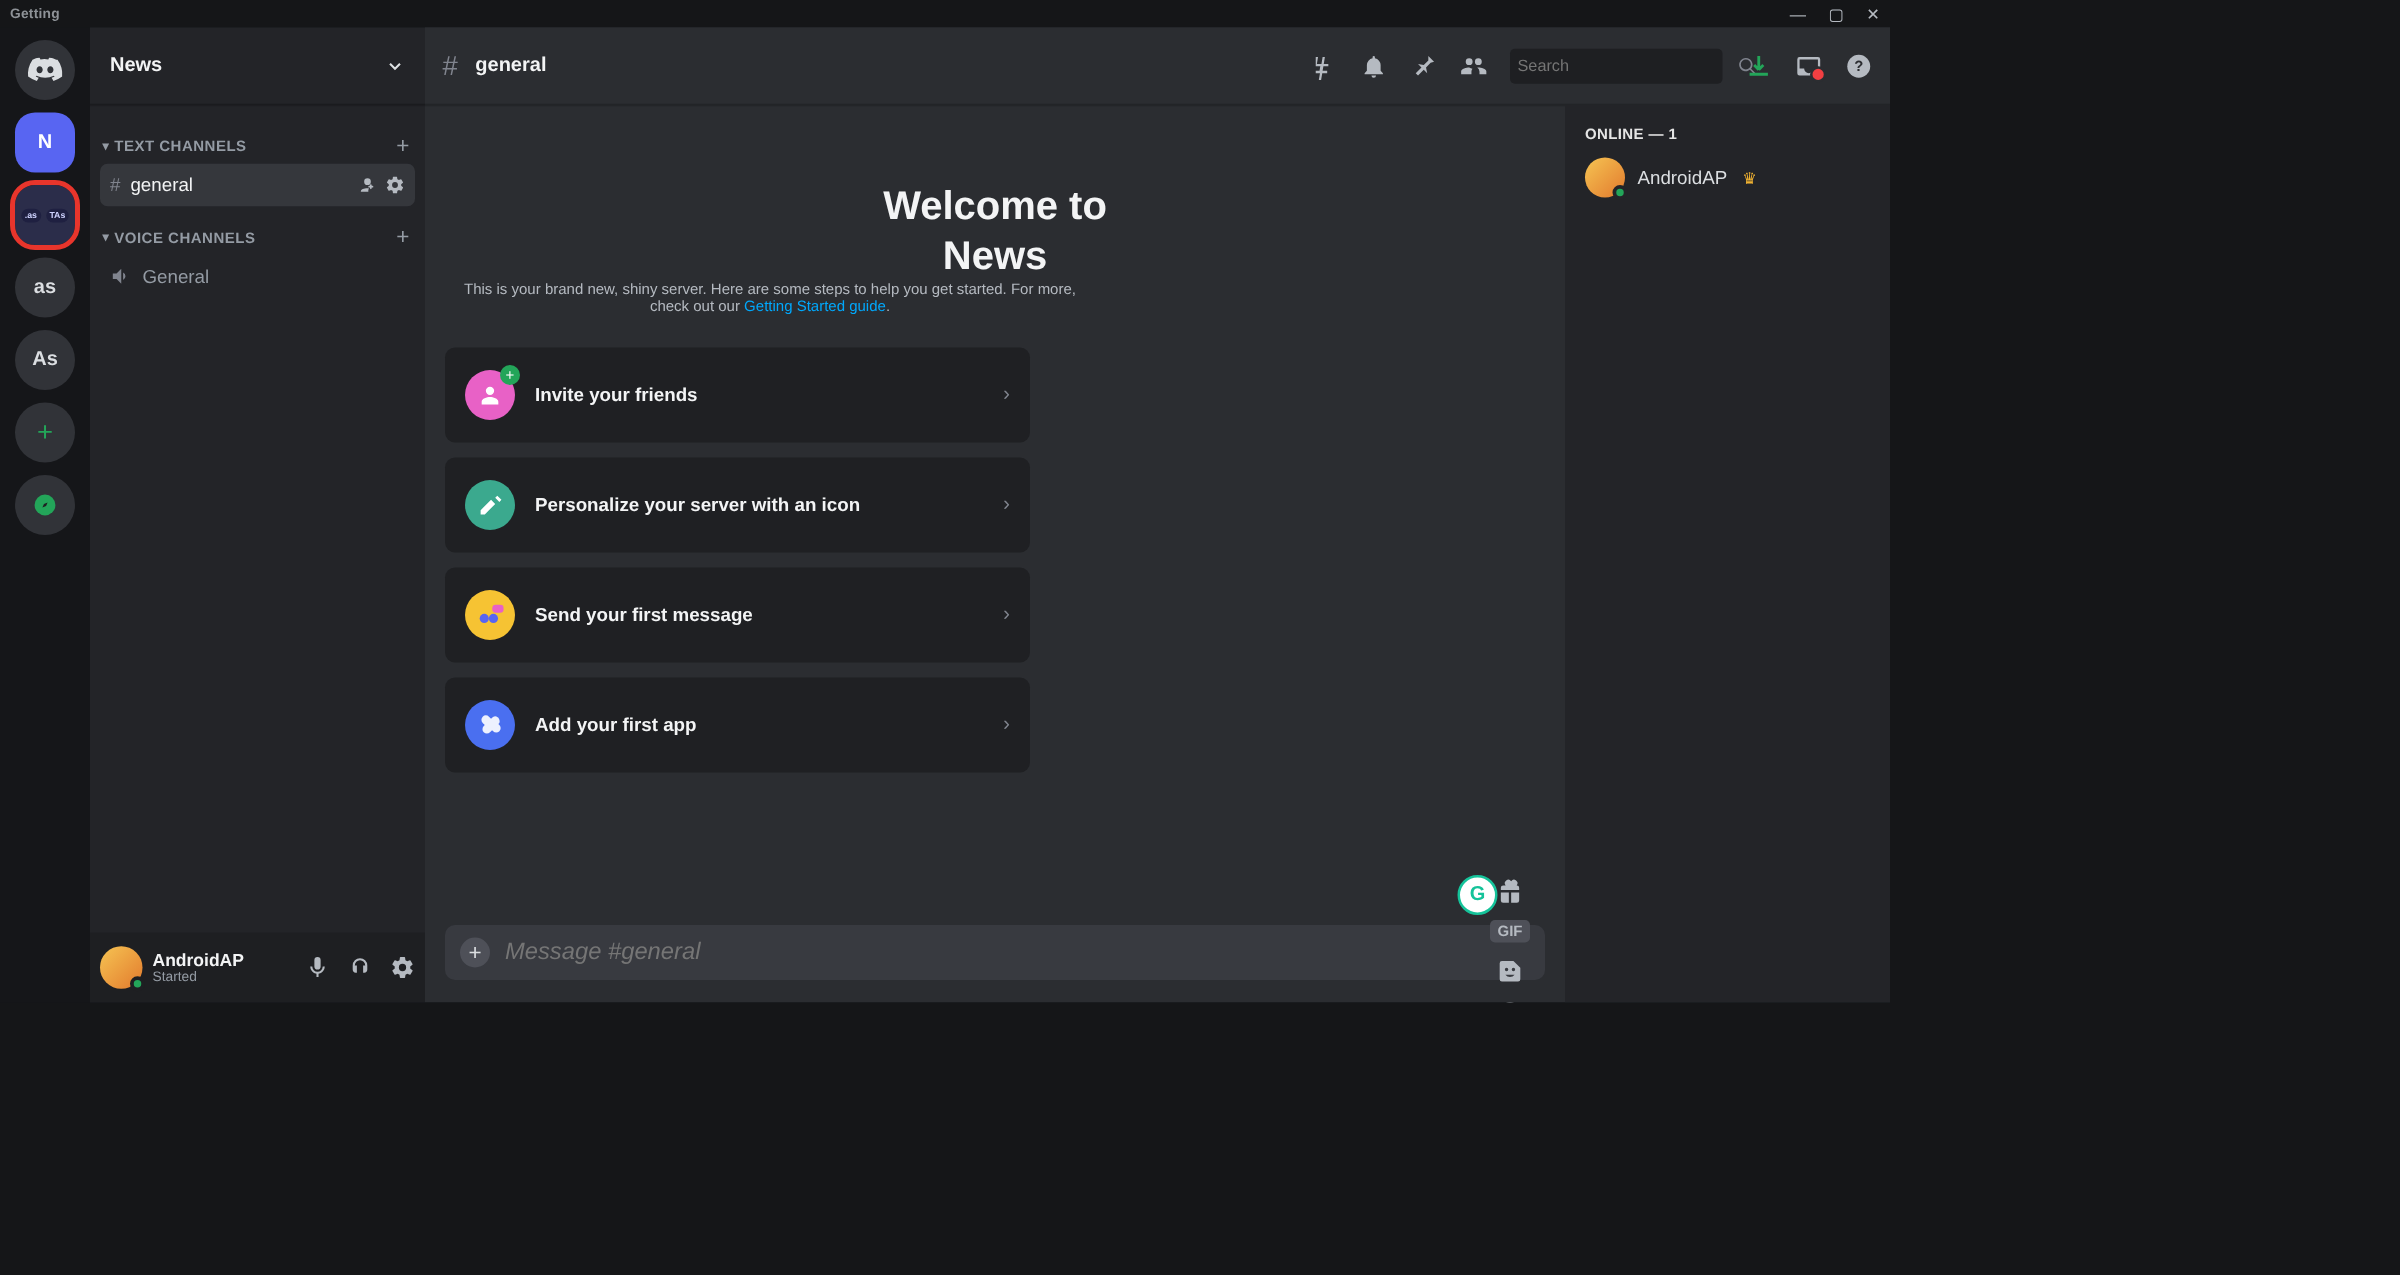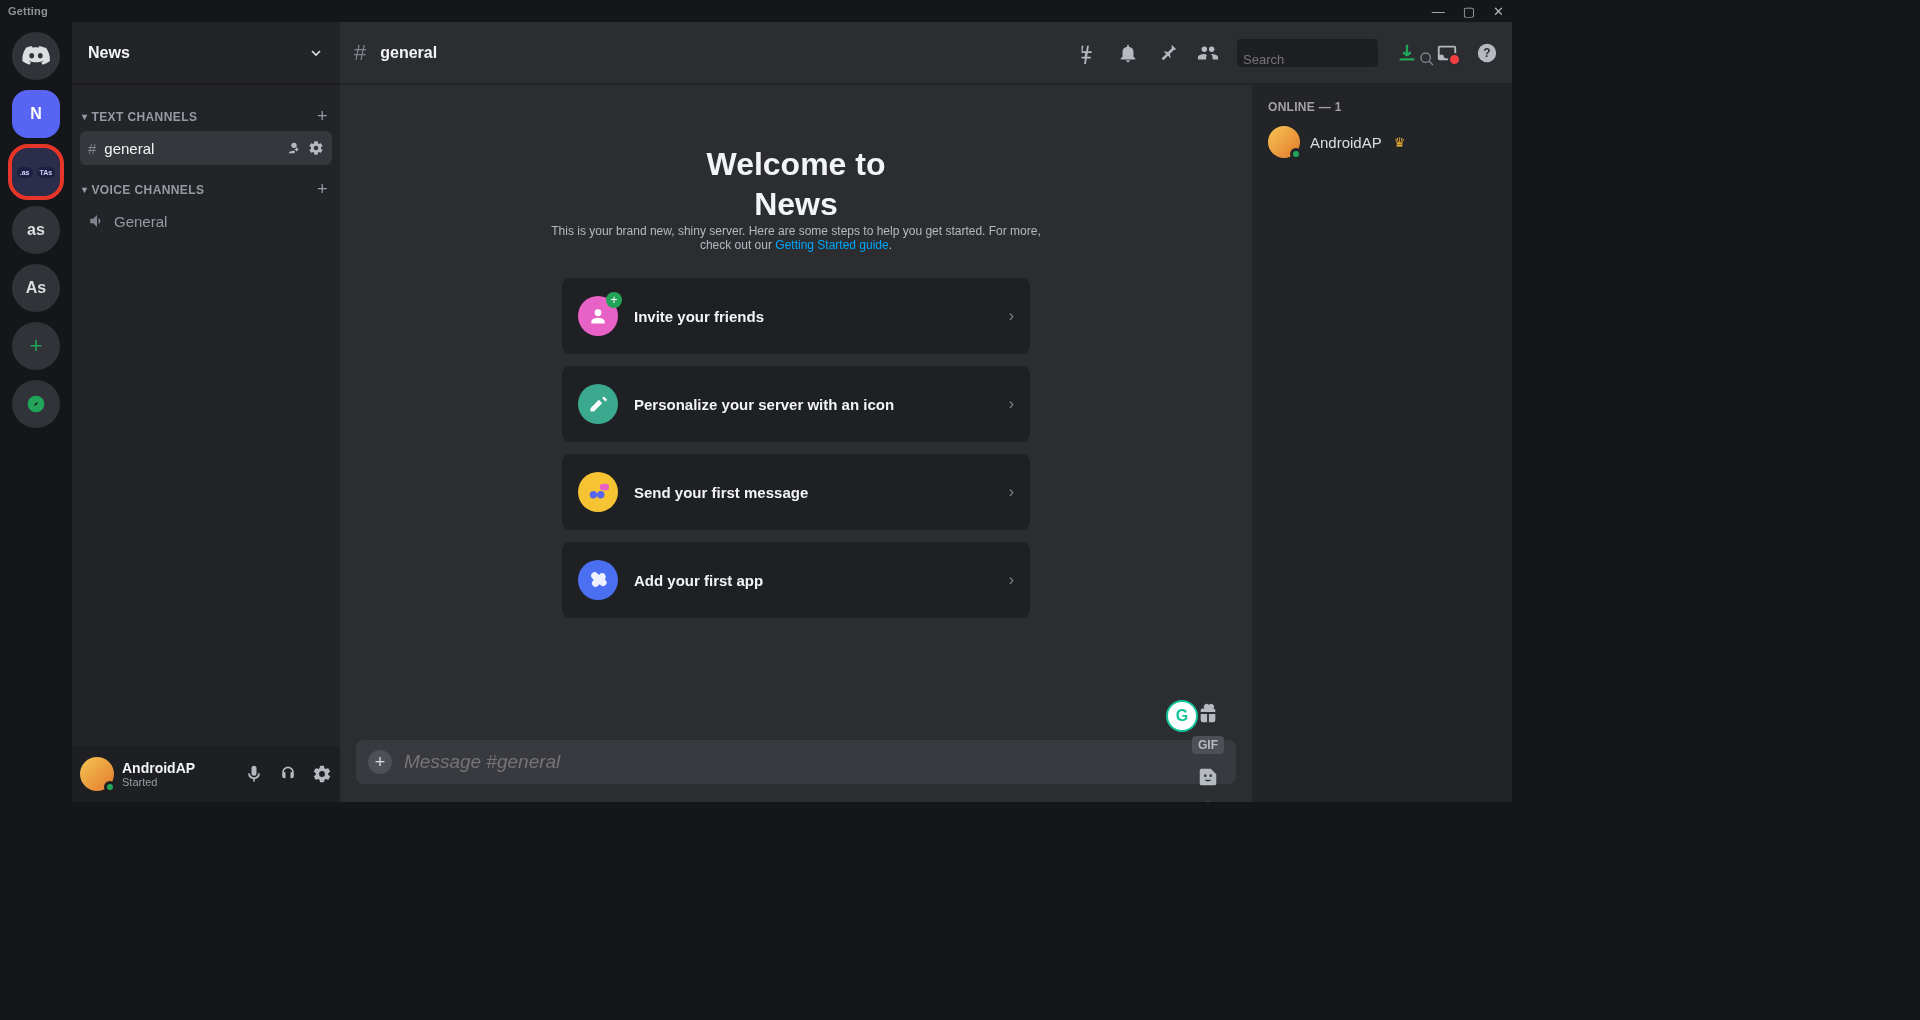--- a/index.html
+++ b/index.html
@@ -117,39 +117,39 @@
   border-bottom:1px solid rgba(0,0,0,.2);
   box-shadow: 0 1px 0 rgba(4,4,5,.2);
   background:#2b2d31;
 }
 .toolbar .hash { color:#80848e; font-size:22px; }
 .toolbar .chname { font-weight:600; color:#f3f4f5; font-size:16px; }
 .toolbar .tools-right { margin-left:auto; display:flex; align-items:center; gap:18px; color:#b5bac1; }
 .toolbar .tools-right .ico { cursor:pointer; display:flex; }
 .search-box {
   background:#1e1f22; border-radius:4px;
-  display:flex; align-items:flex-end; padding:0 6px; height:28px; width:141px;
+  display:flex; align-items:center; padding:0 6px; height:28px; width:170px;
 }
 .search-box input {
   background:transparent; border:0; outline:0; color:#dbdee1;
   font-size:13px; flex:1;
 }
 .search-box .mag { color:#80848e; font-size:14px; }
 .dl { color:#23a559; }
 .inbox-badge { position:relative; }
 .inbox-badge::after {
   content:""; position:absolute; right:-3px; bottom:-2px;
   width:9px; height:9px; border-radius:50%; background:#f23f42; border:2px solid #2b2d31;
 }
 
 .content-row { flex:1; display:flex; min-height:0; }
 .chat { flex:1; display:flex; flex-direction:column; min-width:0; }
 .welcome {
   flex:1; overflow:auto;
-  display:flex; flex-direction:column; align-items:center;
+  display:flex; flex-direction:column; 
   padding: 60px 16px 20px;
 }
 .welcome h1 { color:#f3f4f5; font-size:32px; font-weight:800; text-align:center; line-height:1.25; }
 .welcome p.sub { color:#b5bac1; font-size:12px; text-align:center; max-width:520px; }
 .welcome p.sub a { color:#00a8fc; text-decoration:none; }
 .cards { margin-top:26px; width:468px; display:flex; flex-direction:column; gap:12px; }
 .card {
   background:#1f2023; border-radius:8px;
   display:flex; align-items:center; padding:18px 16px; gap:16px;
   cursor:pointer;
@@ -179,21 +179,21 @@
 .composer .right .chip { background:#4e5058; padding:2px 6px; border-radius:4px; font-size:12px; font-weight:700; cursor:pointer; }
 .composer .right span { cursor:pointer; }
 .grammarly {
   position:absolute; right:38px; top:-40px;
   width:32px; height:32px; border-radius:50%;
   background:#fff; display:flex; align-items:center; justify-content:center; color:#15c39a; font-weight:700;
   border:2px solid #15c39a;
 }
 
 .members { width:260px; background:#232428; padding:16px 10px; }
-.members .mhead { color:#a3a3a3; font-size:12px; font-weight:700; letter-spacing:.3px; text-transform:uppercase; padding:0 6px 8px; }
+.members .mhead { color:#e5e5e5; font-size:12px; font-weight:700; letter-spacing:.3px; text-transform:uppercase; padding:0 6px 8px; }
 .member { display:flex; align-items:center; gap:10px; padding:4px 6px; border-radius:4px; cursor:pointer; }
 .member .avatar { width:32px; height:32px; }
 .member .avatar .status-dot { border-color:#232428; }
 .member .mname { font-size:15px; color:#dbdee1; font-weight:500; }
 .crown { color:#f0b232; font-size:13px; margin-left:2px; }
 svg { display:block; }
 </style>
 </head>
 <body>
 

